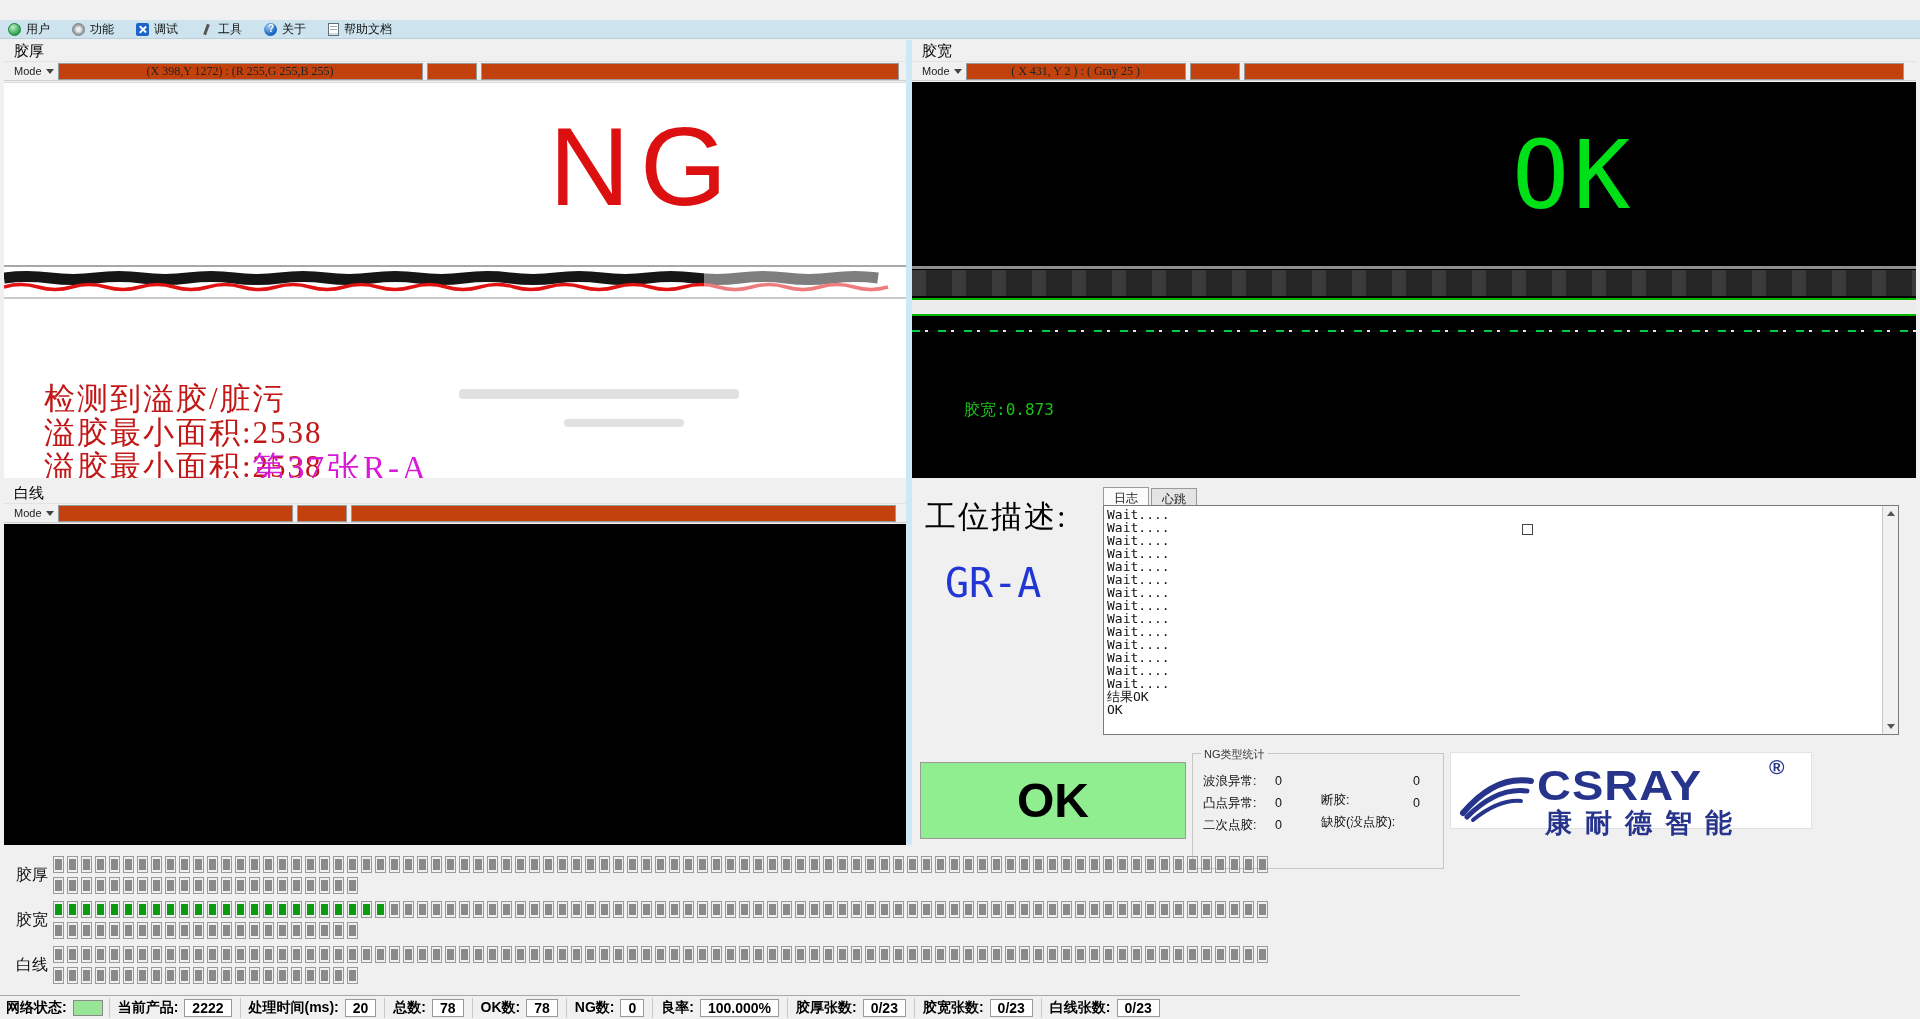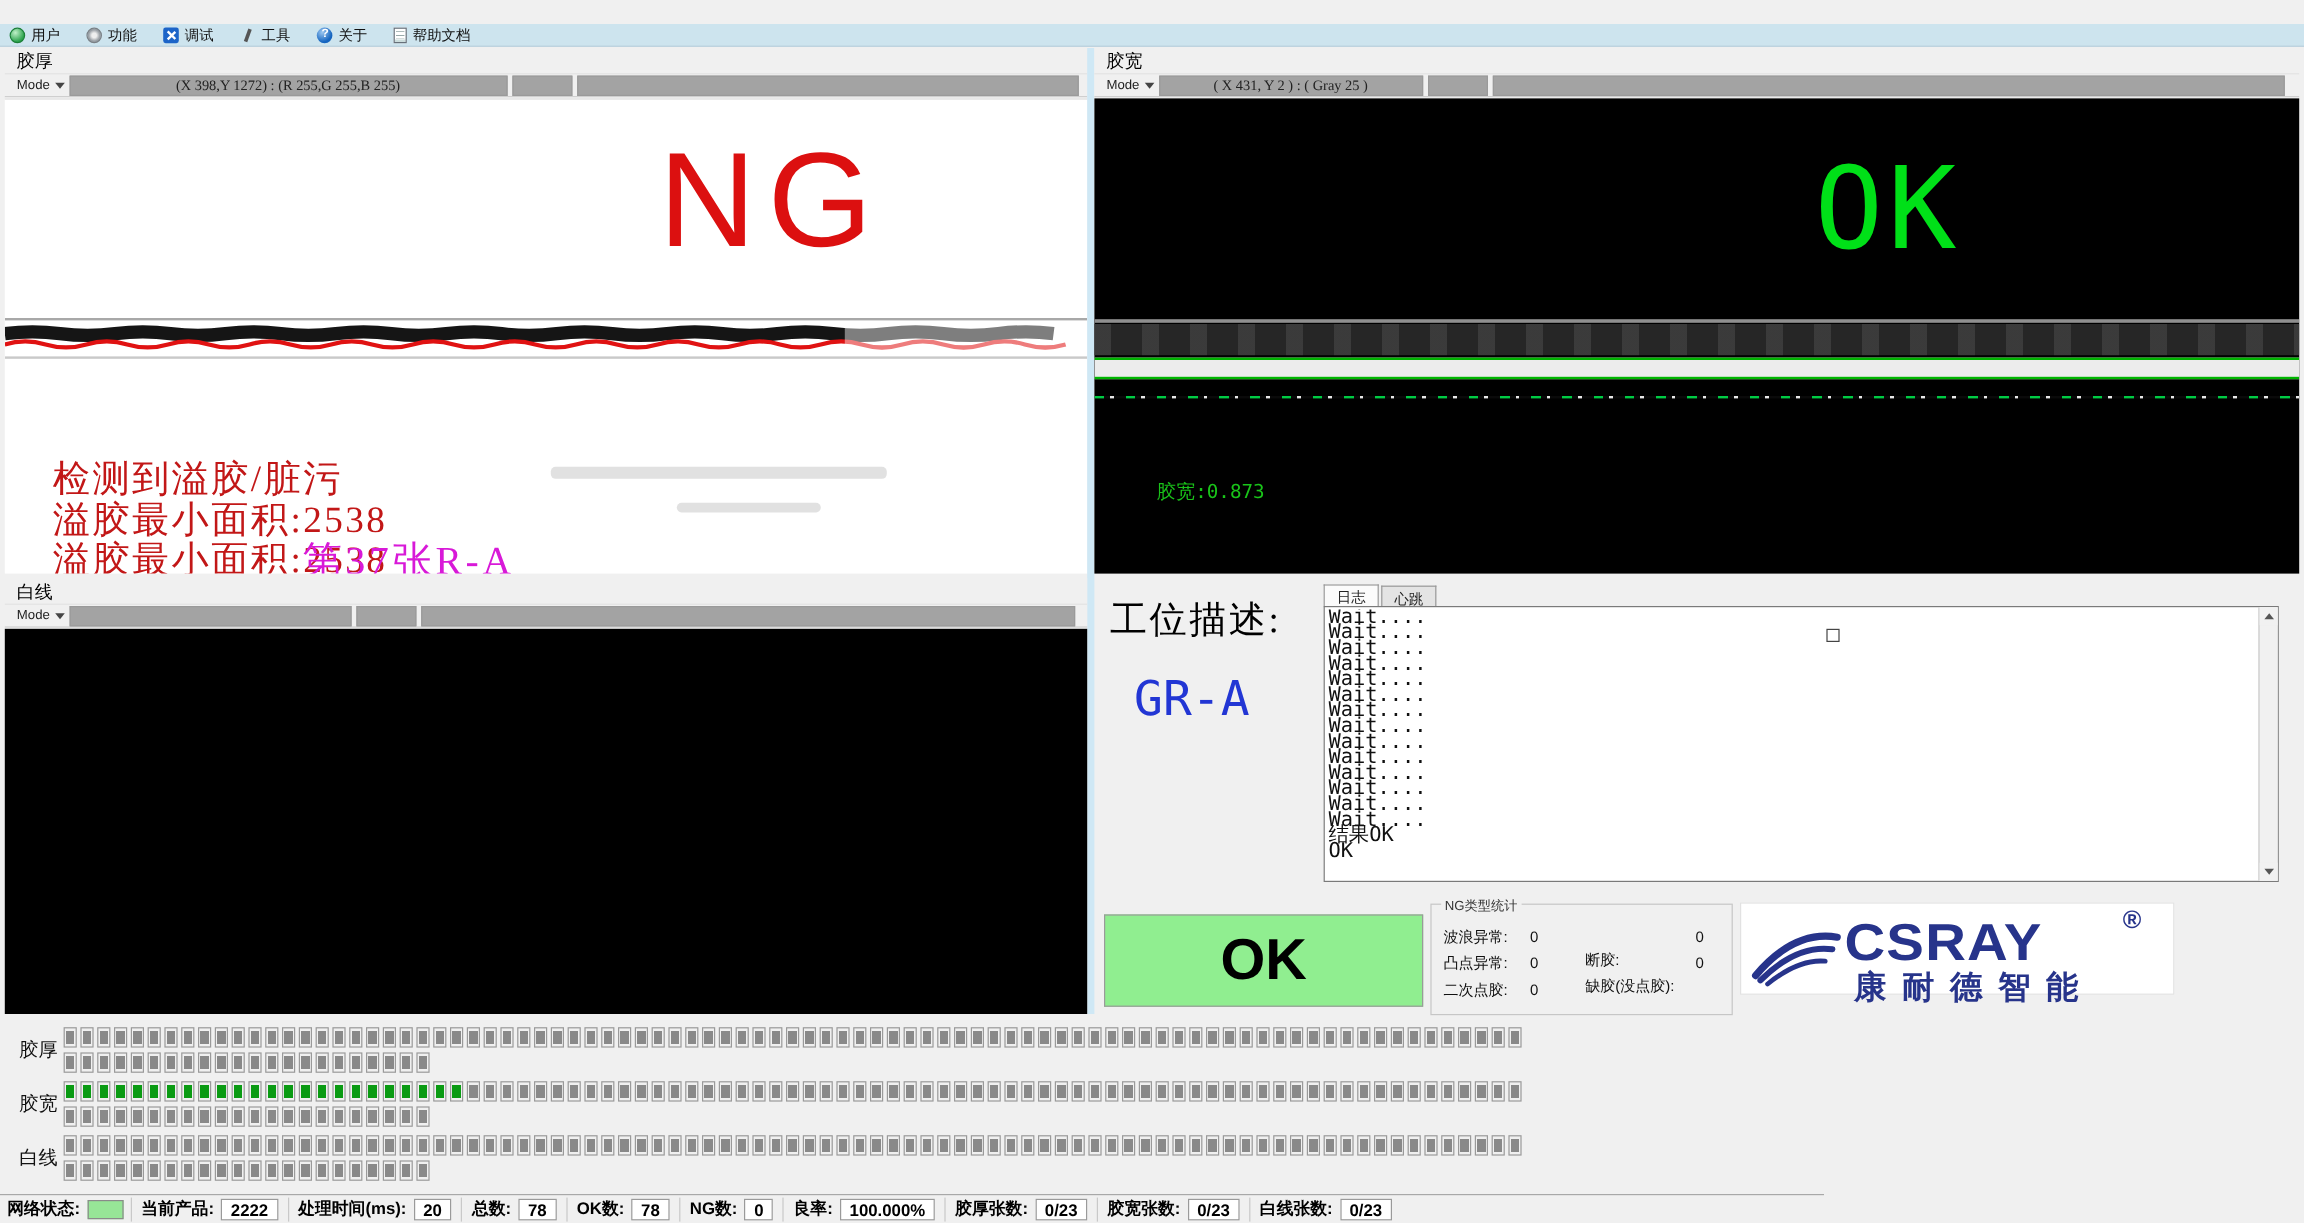--- a/index.html
+++ b/index.html
@@ -37,21 +37,21 @@
   .help-doc-icon { width:11px; height:13px; background:#fff; border:1px solid #66707a; box-shadow:inset 0 -2px 0 #cdd; position:relative; }
   .help-doc-icon::after { content:""; position:absolute; left:1px; top:2px; width:7px; height:6px;
      background:repeating-linear-gradient(#9aa 0 1px, transparent 1px 3px); }
 
   
   .panel { position:absolute; background:#f0f0f0; }
   .panel-title { font-size:15px; color:#000; padding:2px 0 0 10px; height:20px; }
   .modebar { position:absolute; left:0; height:20px; width:100%; border-top:1px solid #e3e3e3; border-bottom:1px solid #cfcfcf; display:flex; align-items:center; }
   .mode-btn { font-size:11px; color:#222; padding:0 4px 0 10px; display:flex; align-items:center; gap:4px; }
   .mode-arrow { width:0; height:0; border-left:4px solid transparent; border-right:4px solid transparent; border-top:5px solid #444; }
-  .mbox { height:17px; border:1px solid #9a9a9a; background:#a3a3a3; font-family:"Liberation Serif", serif; font-size:12px; color:#222; display:flex; align-items:center; justify-content:center; margin-right:4px; }
+  .mbox { height:17px; border:1px solid #9a9a9a; background:#c2410c; font-family:"Liberation Serif", serif; font-size:12px; color:#222; display:flex; align-items:center; justify-content:center; margin-right:4px; }
   .img-area { position:absolute; left:0; width:100%; overflow:hidden; }
 
   
   #panel-thickness { left:4px; top:40px; width:902px; height:438px; }
   #panel-thickness .img-area { top:42px; height:396px; background:#fff; border-top:1px solid #dcdcdc; }
   .ng-text { position:absolute; left:545px; top:28px; font-family:Liberation Sans, sans-serif; font-size:112px; line-height:1; color:#dc1010; letter-spacing:10px; }
   .band-svg { position:absolute; left:0; top:182px; }
   .red-line { position:absolute; left:40px; font-family:"Liberation Serif", serif; font-size:31px; line-height:1; color:#c21717; letter-spacing:2px; white-space:nowrap; }
   .rl-0 { top:300px; } .rl-1 { top:334px; } .rl-2 { top:368px; }
   .magenta-overlay { position:absolute; left:248px; top:369px; font-family:"Liberation Serif", serif; font-size:33px; line-height:1; color:#d819d8; letter-spacing:3px; white-space:nowrap; }
@@ -78,31 +78,31 @@
   .splitter { position:absolute; left:906px; top:40px; width:6px; height:805px; background:#cfe8f5; }
 
   
   .station-label { position:absolute; left:925px; top:496px; font-family:"Liberation Serif", serif; font-size:31px; color:#000; letter-spacing:2px; }
   .station-value { position:absolute; left:945px; top:560px; font-family:"DejaVu Sans Mono", monospace; font-size:40px; color:#2236d4; }
 
   .log-tabs { position:absolute; left:1103px; top:487px; display:flex; align-items:flex-end; }
   .tab { height:18px; padding:2px 10px 0; font-size:12px; color:#222; background:#e4e4e4; border:1px solid #9a9a9a; border-bottom:none; margin-right:2px; }
   .tab.active { background:#fbfbfb; height:19px; }
   .log-box { position:absolute; left:1103px; top:505px; width:796px; height:230px; background:#fff; border:1px solid #7a7a7a; }
-  .log-lines { position:absolute; left:3px; top:2px; right:18px; bottom:2px; overflow:hidden; font-family:"DejaVu Sans Mono", monospace; font-size:17px; line-height:13px; color:#111; }
+  .log-lines { position:absolute; left:3px; top:2px; right:18px; bottom:2px; overflow:hidden; font-family:"DejaVu Sans Mono", monospace; font-size:13px; line-height:13px; color:#111; }
   .log-checkbox { position:absolute; left:418px; top:18px; width:11px; height:11px; background:#fff; border:1px solid #444; }
   .log-scroll { position:absolute; right:0; top:0; width:16px; height:100%; background:#f1f1f1; border-left:1px solid #c8c8c8; }
   .scroll-up,.scroll-down { position:absolute; left:0; width:15px; height:15px; display:flex; align-items:center; justify-content:center; background:#f1f1f1; }
   .scroll-up { top:0; } .scroll-down { bottom:0; }
   .tri-up { width:0;height:0;border-left:4px solid transparent;border-right:4px solid transparent;border-bottom:5px solid #555; }
   .tri-down { width:0;height:0;border-left:4px solid transparent;border-right:4px solid transparent;border-top:5px solid #555; }
 
   
   .result-btn { position:absolute; left:920px; top:762px; width:266px; height:77px; background:#90ee90; border:1px solid #9a9a9a; display:flex; align-items:center; justify-content:center; font-size:48px; font-weight:bold; color:#000; }
-  .ng-stats { position:absolute; left:1192px; top:753px; width:252px; height:93px; border:1px solid #c6c6c6; }
+  .ng-stats { position:absolute; left:1192px; top:753px; width:252px; height:116px; border:1px solid #c6c6c6; }
   .ng-stats-title { position:absolute; left:8px; top:-7px; background:#f0f0f0; padding:0 3px; font-size:11px; color:#333; }
   .ng-col { position:absolute; top:16px; font-size:12.5px; color:#111; }
   .ng-col.c1 { left:10px; } .ng-col.c2 { left:128px; }
   .ng-row { height:22px; display:flex; align-items:center; }
   .ng-row .lb { display:inline-block; min-width:72px; }
   .ng-col.c2 .ng-row .lb { min-width:92px;margin-top:39px; }
   .logo-box { position:absolute; left:1450px; top:752px; width:362px; height:77px; background:#fff; border:1px solid #e2e2e2; }
   .swoosh { position:absolute; left:6px; top:14px; }
   .brand { position:absolute; left:86px; top:4px; font-size:47px; font-weight:bold; color:#27348b; letter-spacing:1px; transform:scaleY(.92); }
   .brand-reg { position:absolute; left:318px; top:2px; font-size:21px; font-weight:bold; color:#27348b; }

